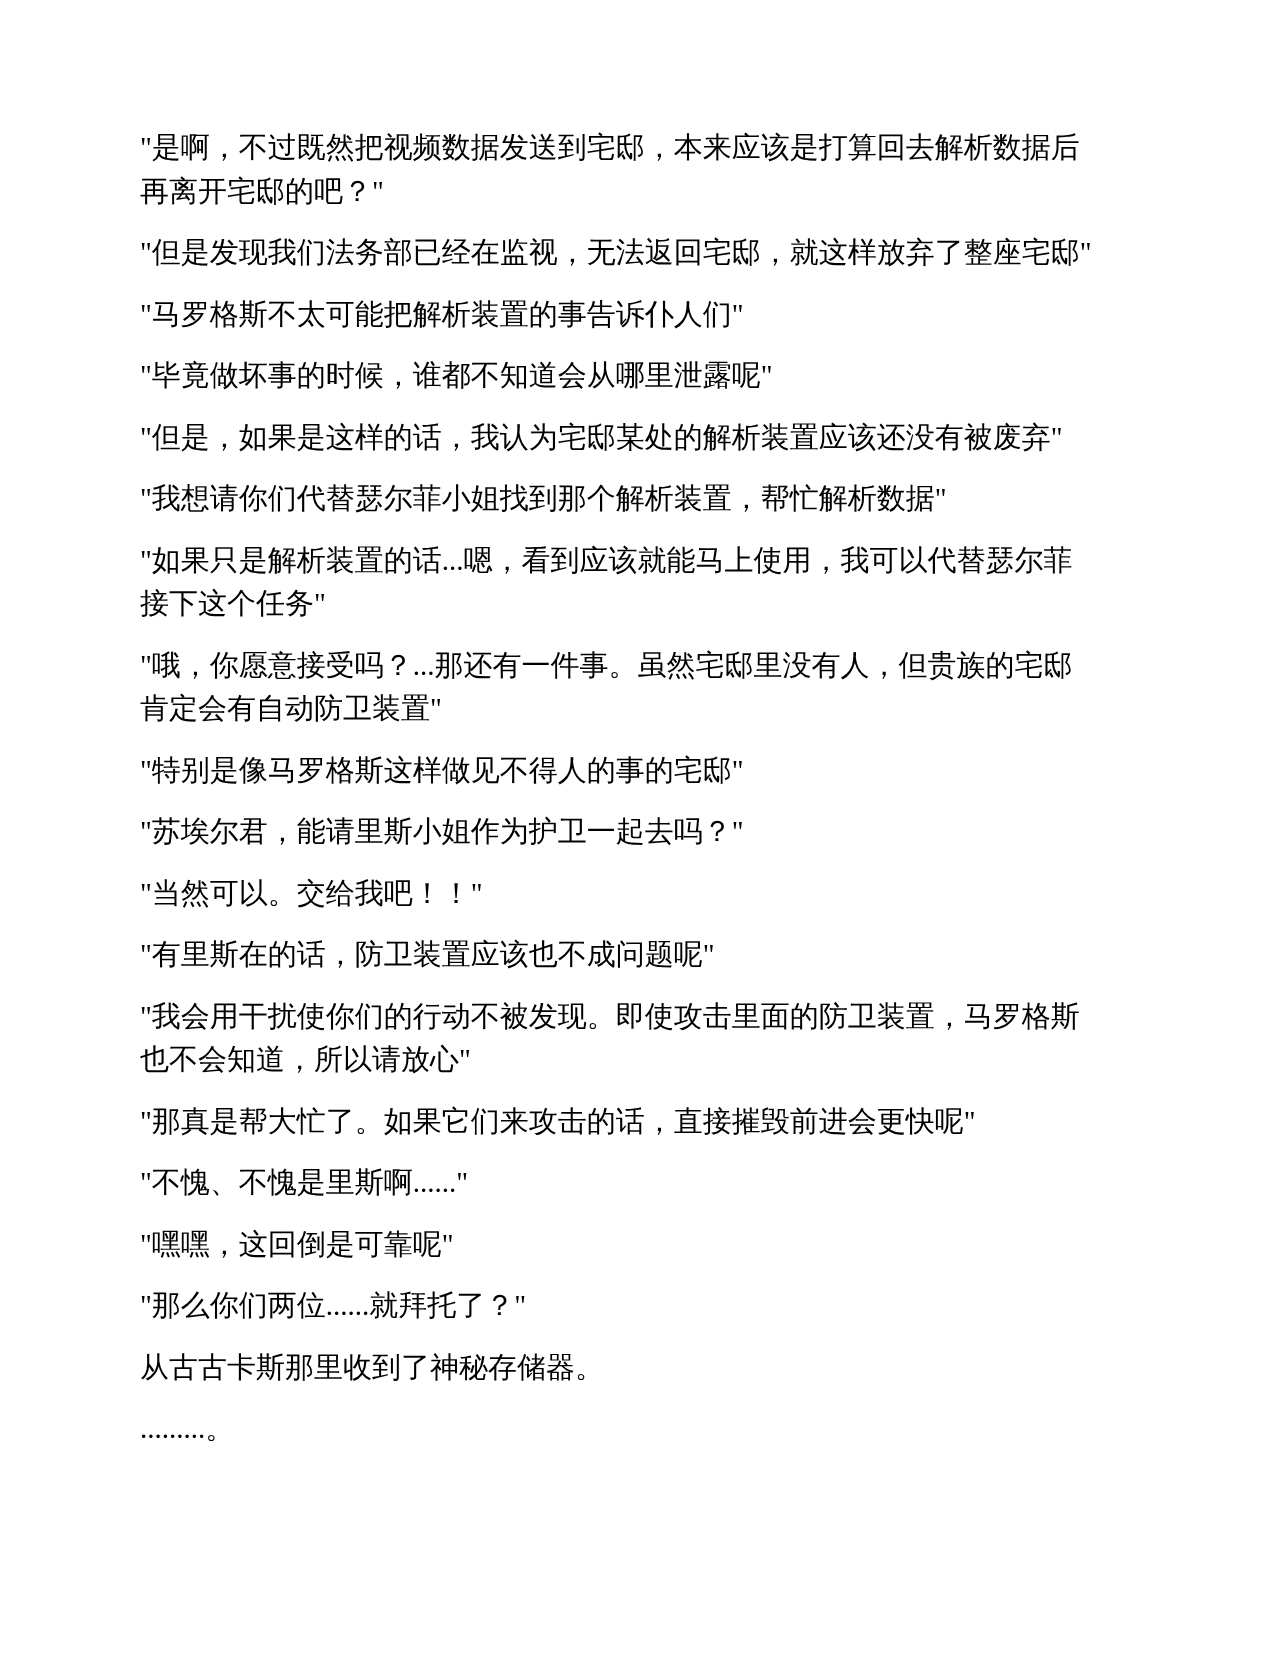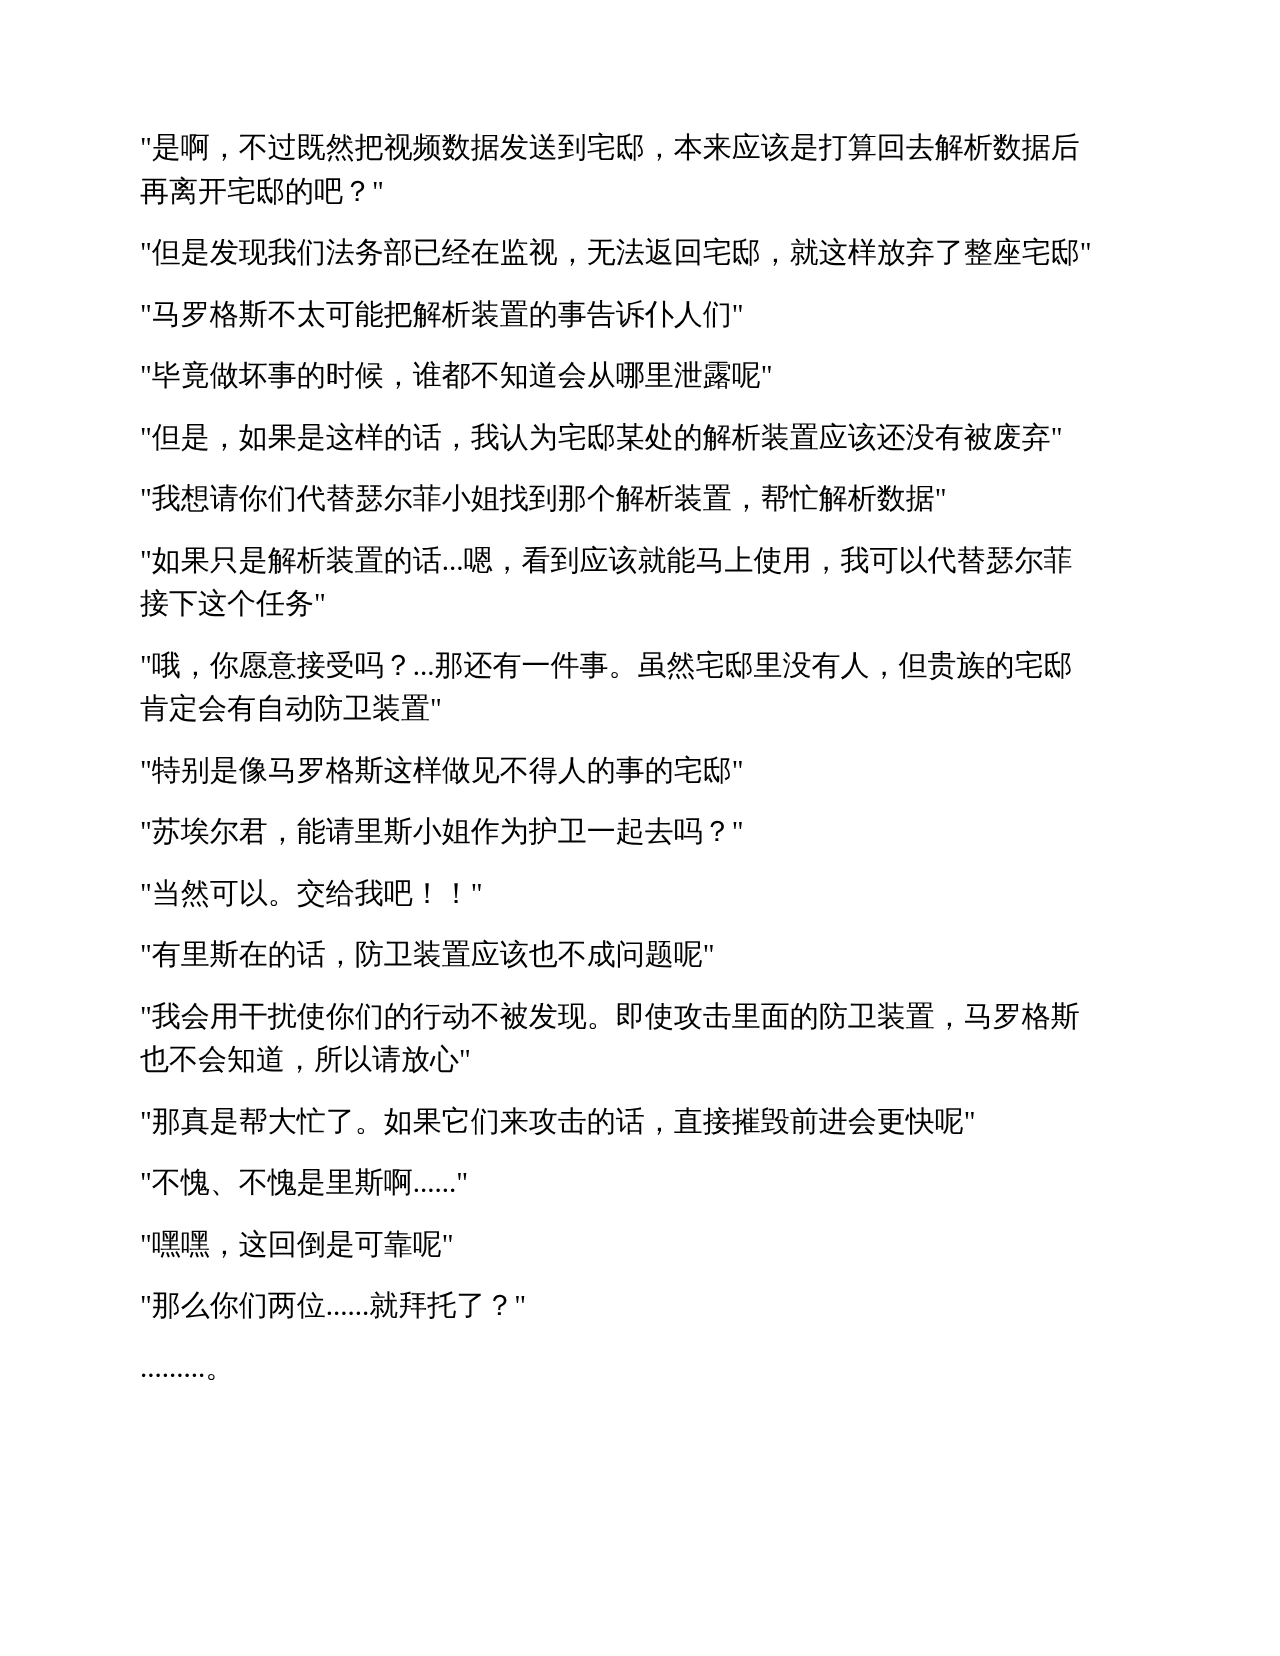--- a/index.html
+++ b/index.html
@@ -50,15 +50,16 @@
     <p class="para">"哦，你愿意接受吗？...那还有一件事。虽然宅邸里没有人，但贵族的宅邸肯定会有自动防卫装置"</p>
     <p class="para">"特别是像马罗格斯这样做见不得人的事的宅邸"</p>
     <p class="para">"苏埃尔君，能请里斯小姐作为护卫一起去吗？"</p>
     <p class="para">"当然可以。交给我吧！！"</p>
     <p class="para">"有里斯在的话，防卫装置应该也不成问题呢"</p>
     <p class="para">"我会用干扰使你们的行动不被发现。即使攻击里面的防卫装置，马罗格斯也不会知道，所以请放心"</p>
     <p class="para">"那真是帮大忙了。如果它们来攻击的话，直接摧毁前进会更快呢"</p>
     <p class="para">"不愧、不愧是里斯啊......"</p>
     <p class="para">"嘿嘿，这回倒是可靠呢"</p>
     <p class="para">"那么你们两位......就拜托了？"</p>
+    <p class="para">从古古卡斯那里收到了神秘存储器。</p>
     <p class="para">.........。</p>
   </div>
 </main>
 
 </body></html>

